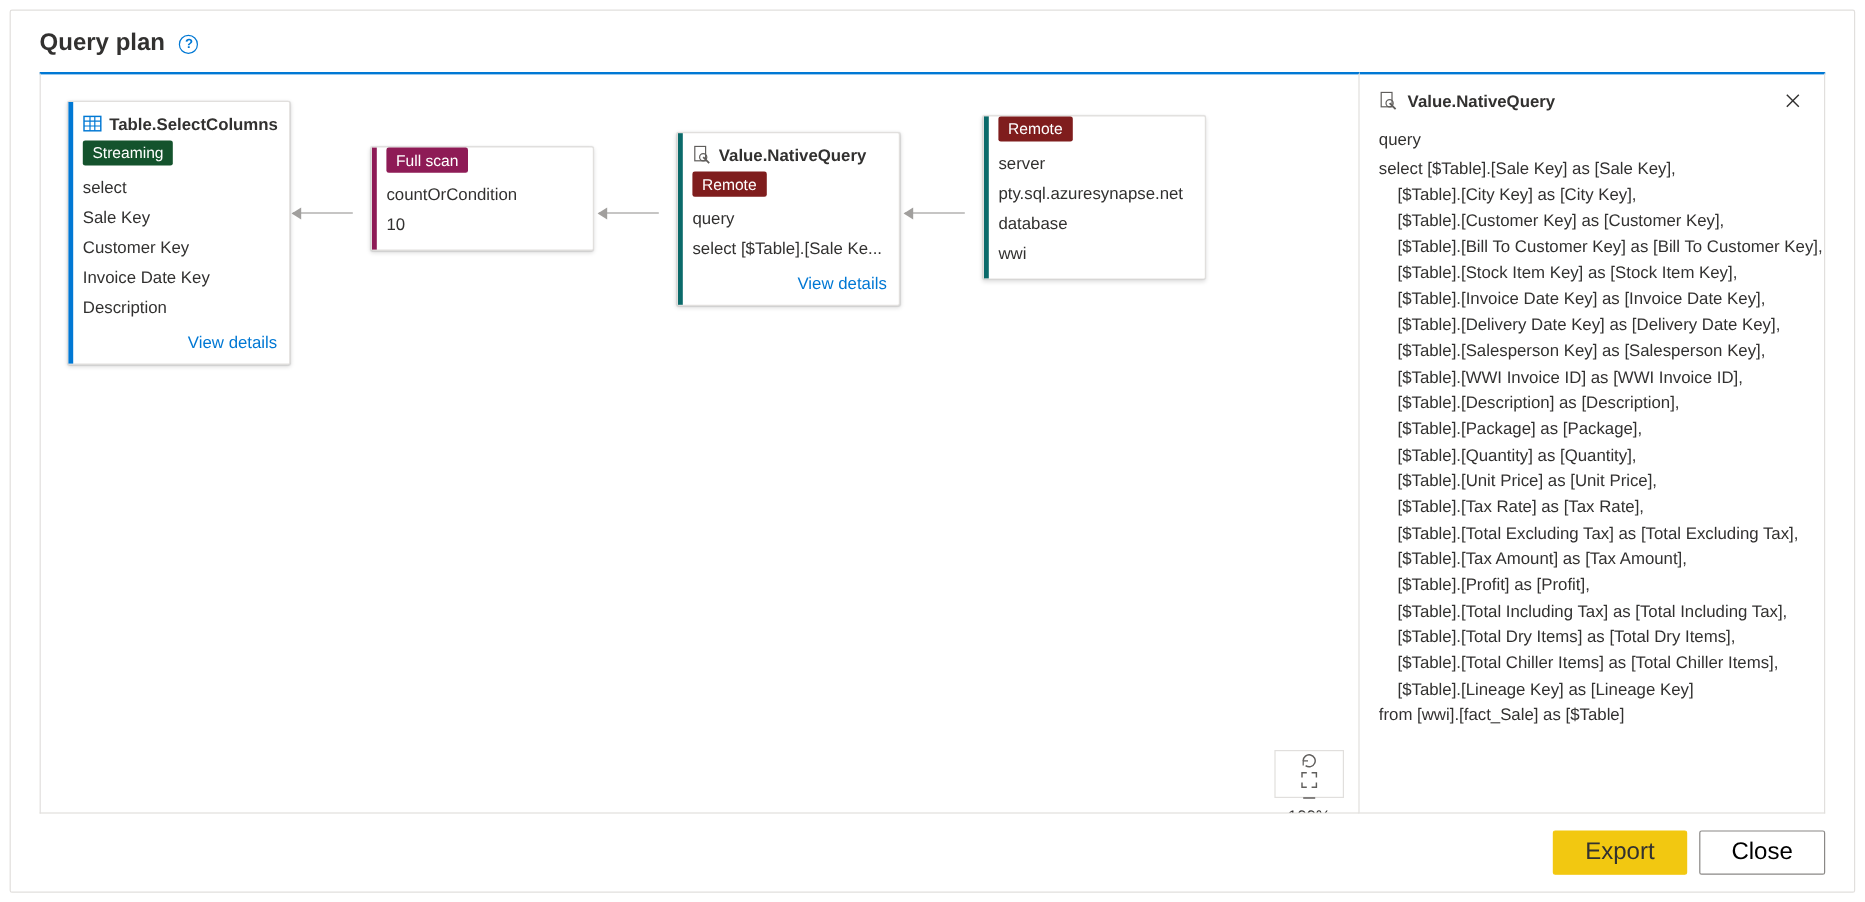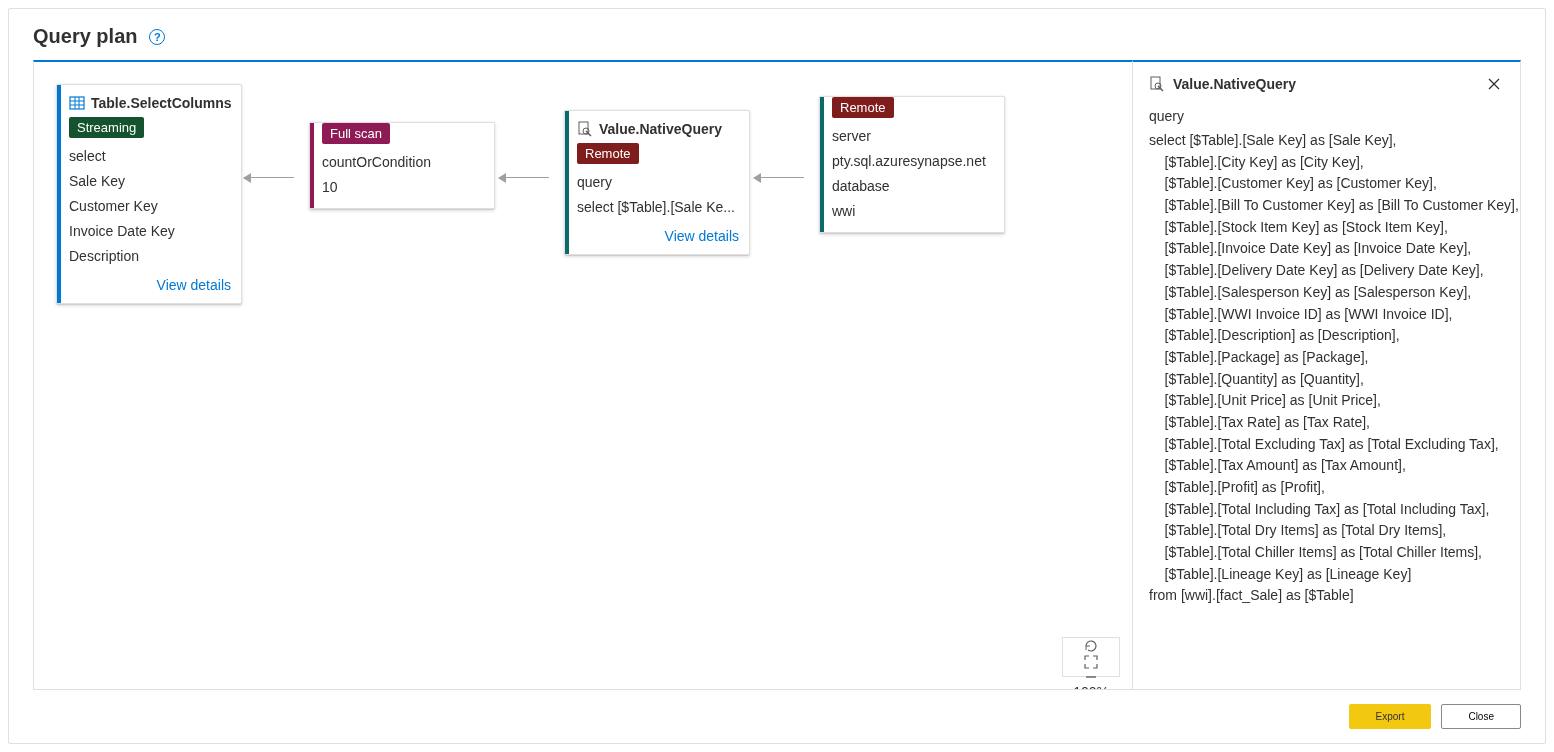--- a/index.html
+++ b/index.html
@@ -166,21 +166,21 @@
   
   .footer {
     display: flex;
     justify-content: flex-end;
     gap: 10px;
     padding: 14px 24px 14px 24px;
   }
   .btn {
     padding: 6px 26px;
     border-radius: 2px;
-    font-size: 10px;
+    font-size: 20px;
     cursor: pointer;
     border: 1px solid #8a8886;
     background: #fff;
   }
   .btn.primary {
     background: #f2c811;
     border-color: #f2c811;
     color: #323130;
     font-weight: 400;
   }

